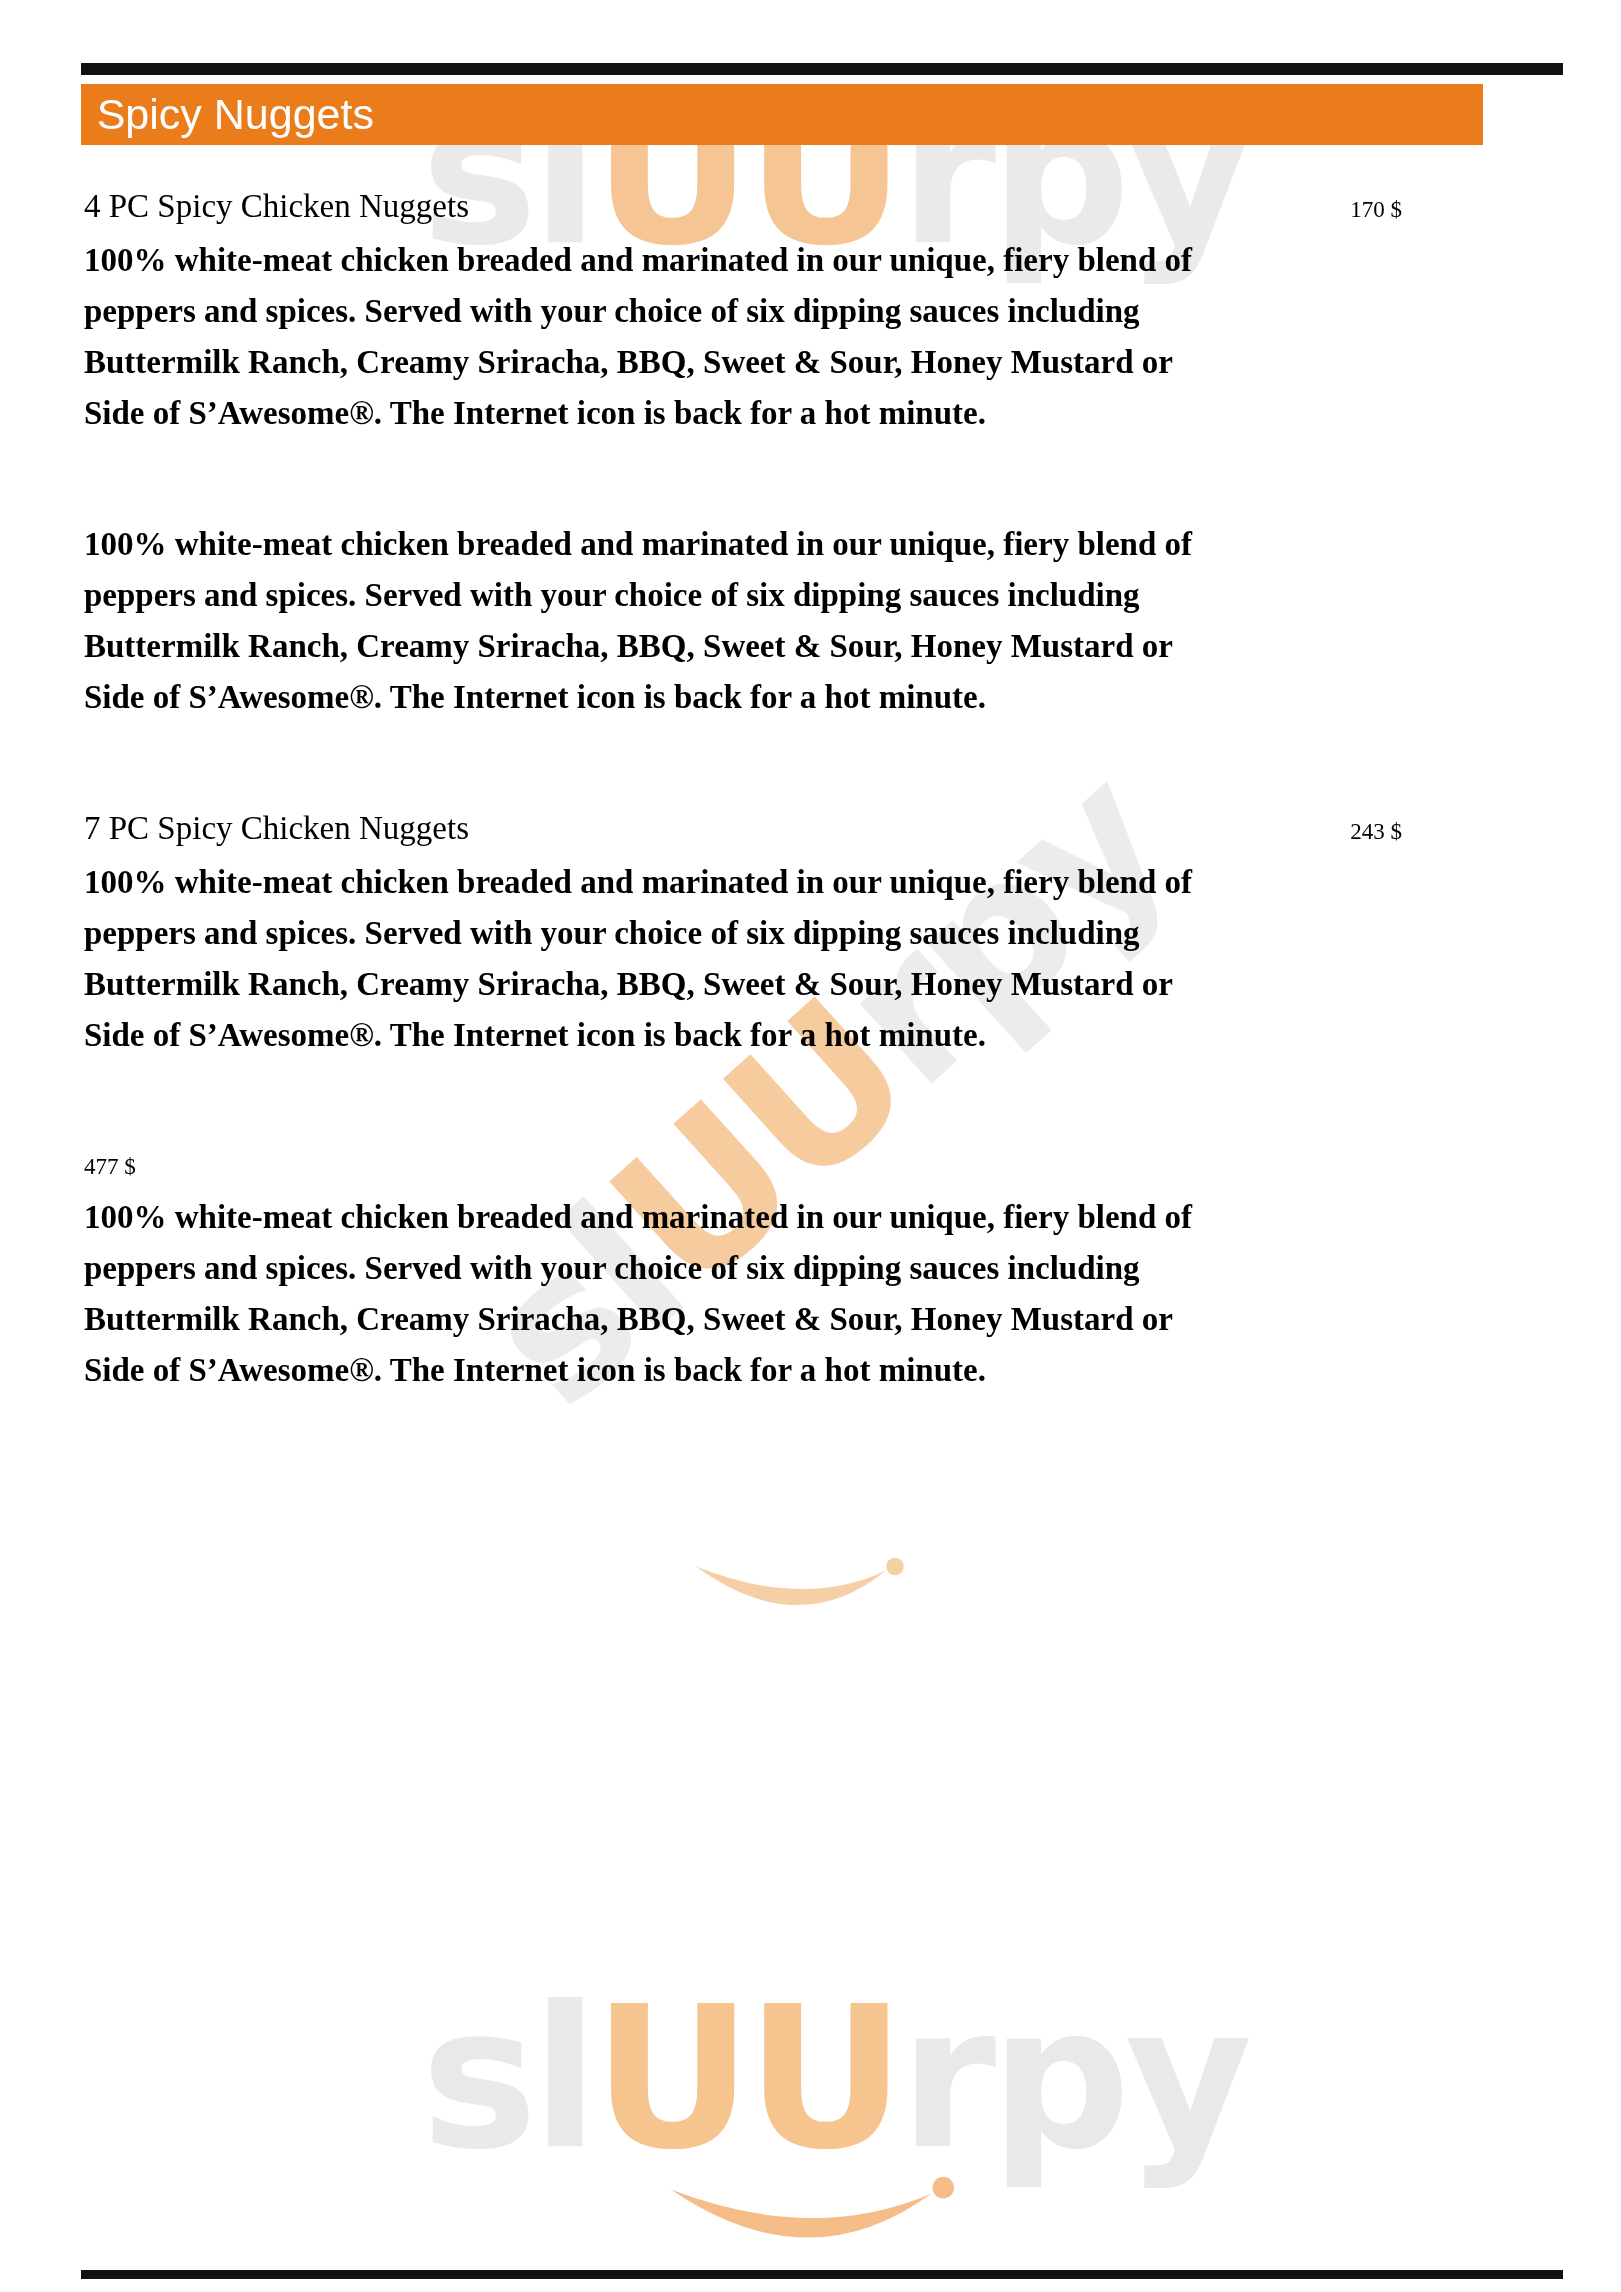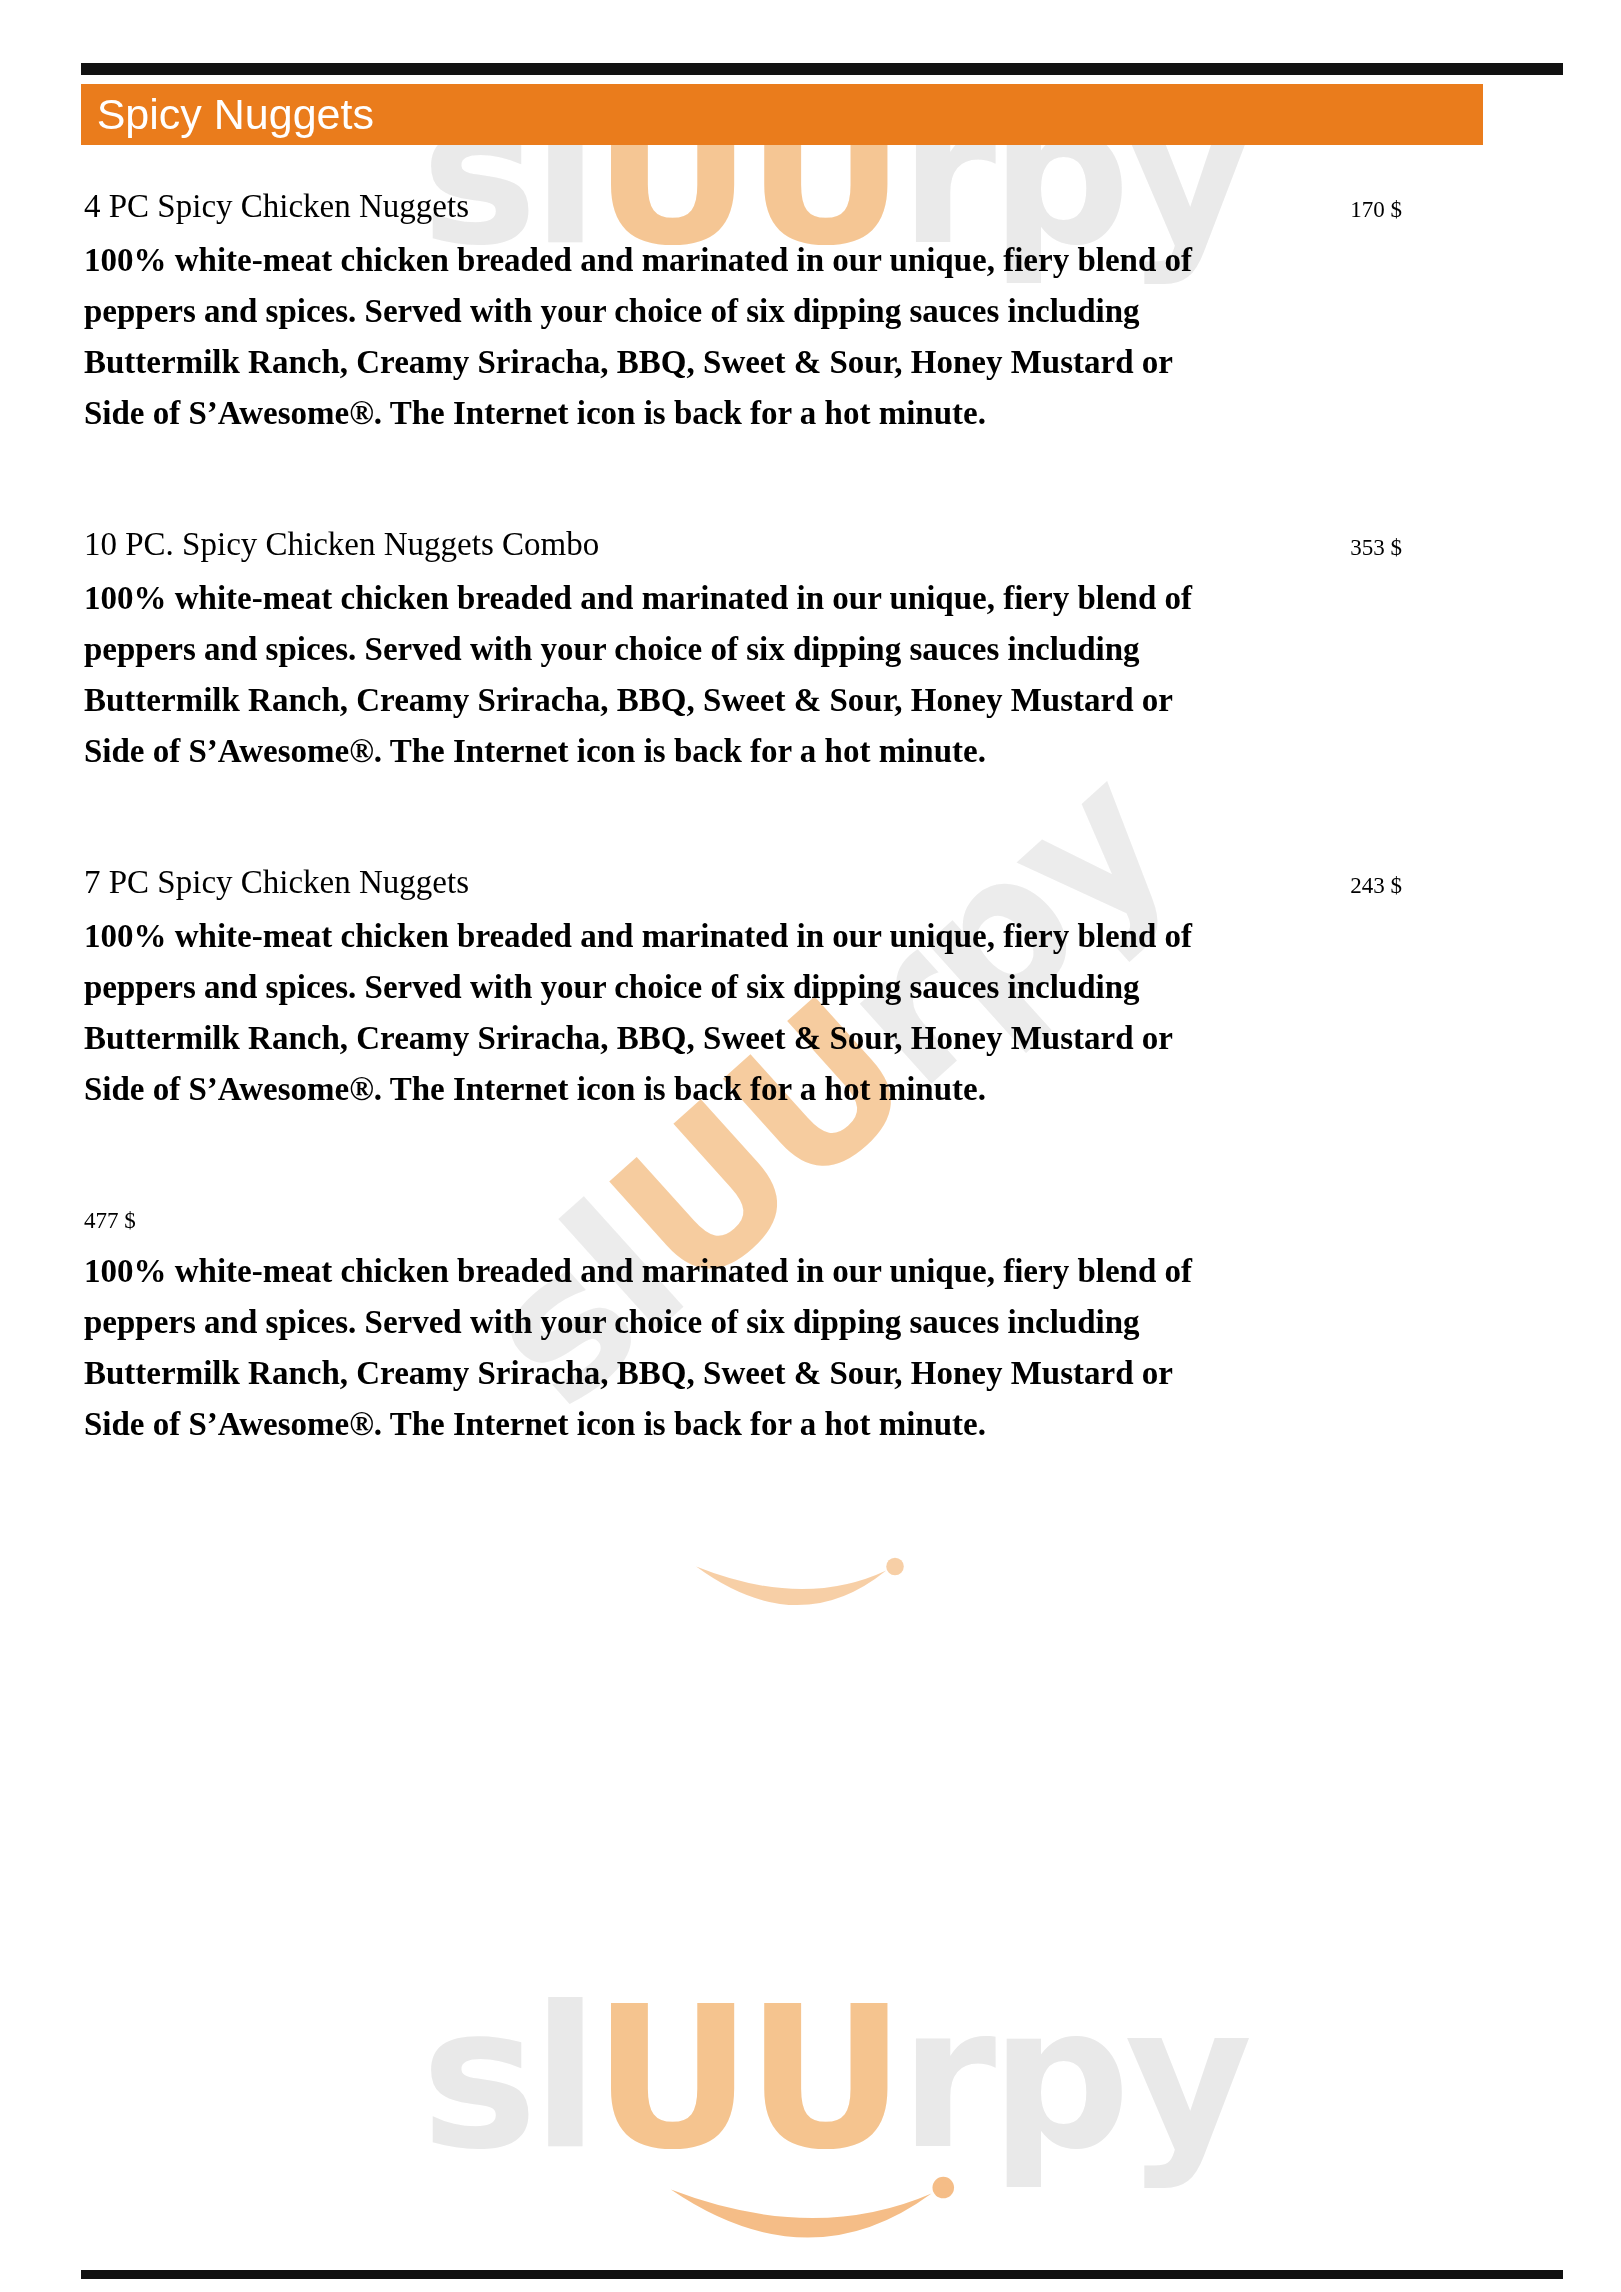--- a/index.html
+++ b/index.html
@@ -141,24 +141,20 @@
 
       <div class="menu-item">
         <div class="item-head">
           <span class="item-name">4 PC Spicy Chicken Nuggets</span>
           <span class="item-price">170 $</span>
         </div>
         <div class="item-desc">100% white-meat chicken breaded and marinated in our unique, fiery blend of peppers and spices. Served with your choice of six dipping sauces including Buttermilk Ranch, Creamy Sriracha, BBQ, Sweet &amp; Sour, Honey Mustard or Side of S’Awesome®. The Internet icon is back for a hot minute.</div>
       </div>
 
       <div class="menu-item">
-        <div class="item-head">
-          <span class="item-name">10 PC. Spicy Chicken Nuggets Combo</span>
-          <span class="item-price">353 $</span>
-        </div>
         <div class="item-desc">100% white-meat chicken breaded and marinated in our unique, fiery blend of peppers and spices. Served with your choice of six dipping sauces including Buttermilk Ranch, Creamy Sriracha, BBQ, Sweet &amp; Sour, Honey Mustard or Side of S’Awesome®. The Internet icon is back for a hot minute.</div>
       </div>
 
       <div class="menu-item">
         <div class="item-head">
           <span class="item-name">7 PC Spicy Chicken Nuggets</span>
           <span class="item-price">243 $</span>
         </div>
         <div class="item-desc">100% white-meat chicken breaded and marinated in our unique, fiery blend of peppers and spices. Served with your choice of six dipping sauces including Buttermilk Ranch, Creamy Sriracha, BBQ, Sweet &amp; Sour, Honey Mustard or Side of S’Awesome®. The Internet icon is back for a hot minute.</div>
       </div>

